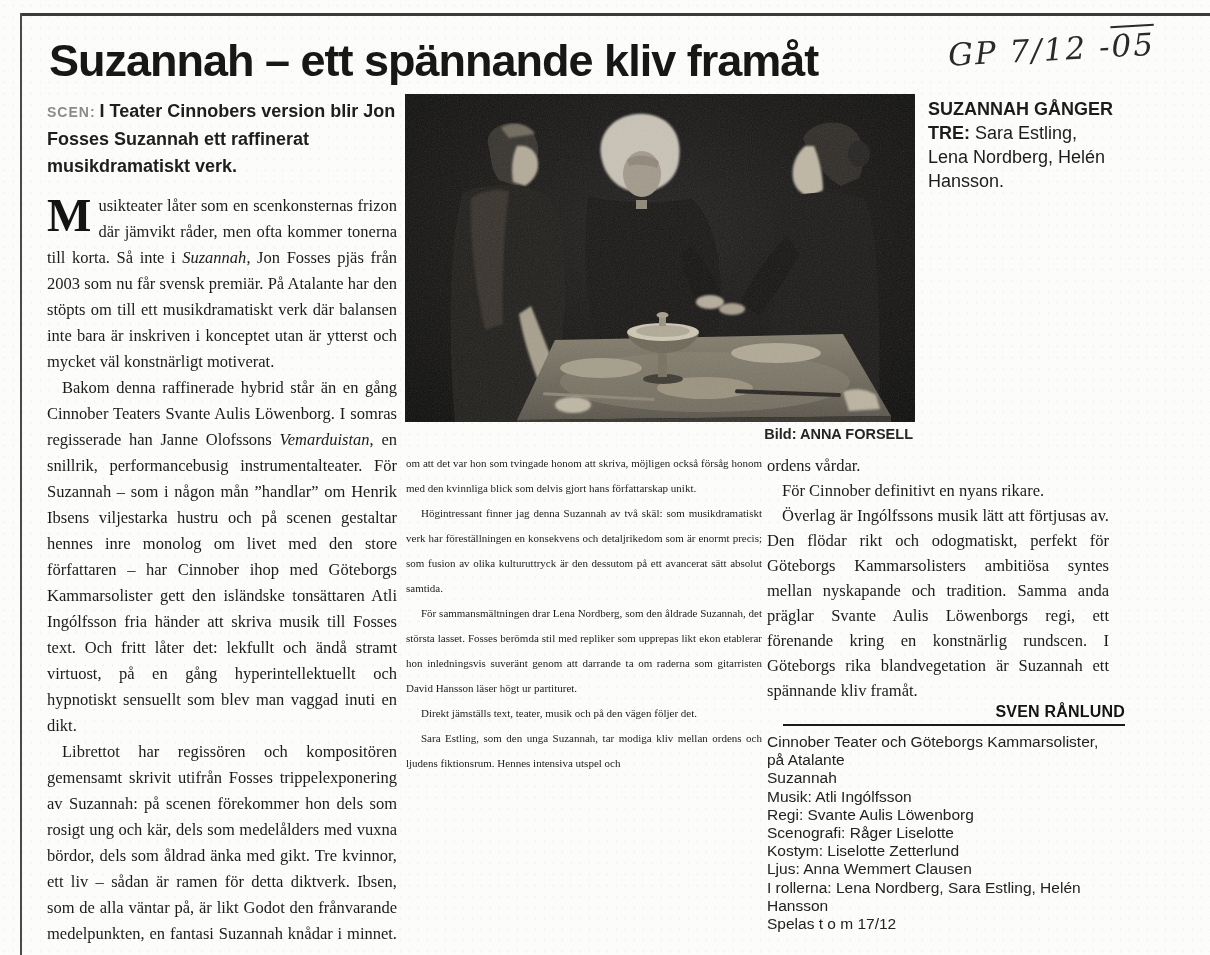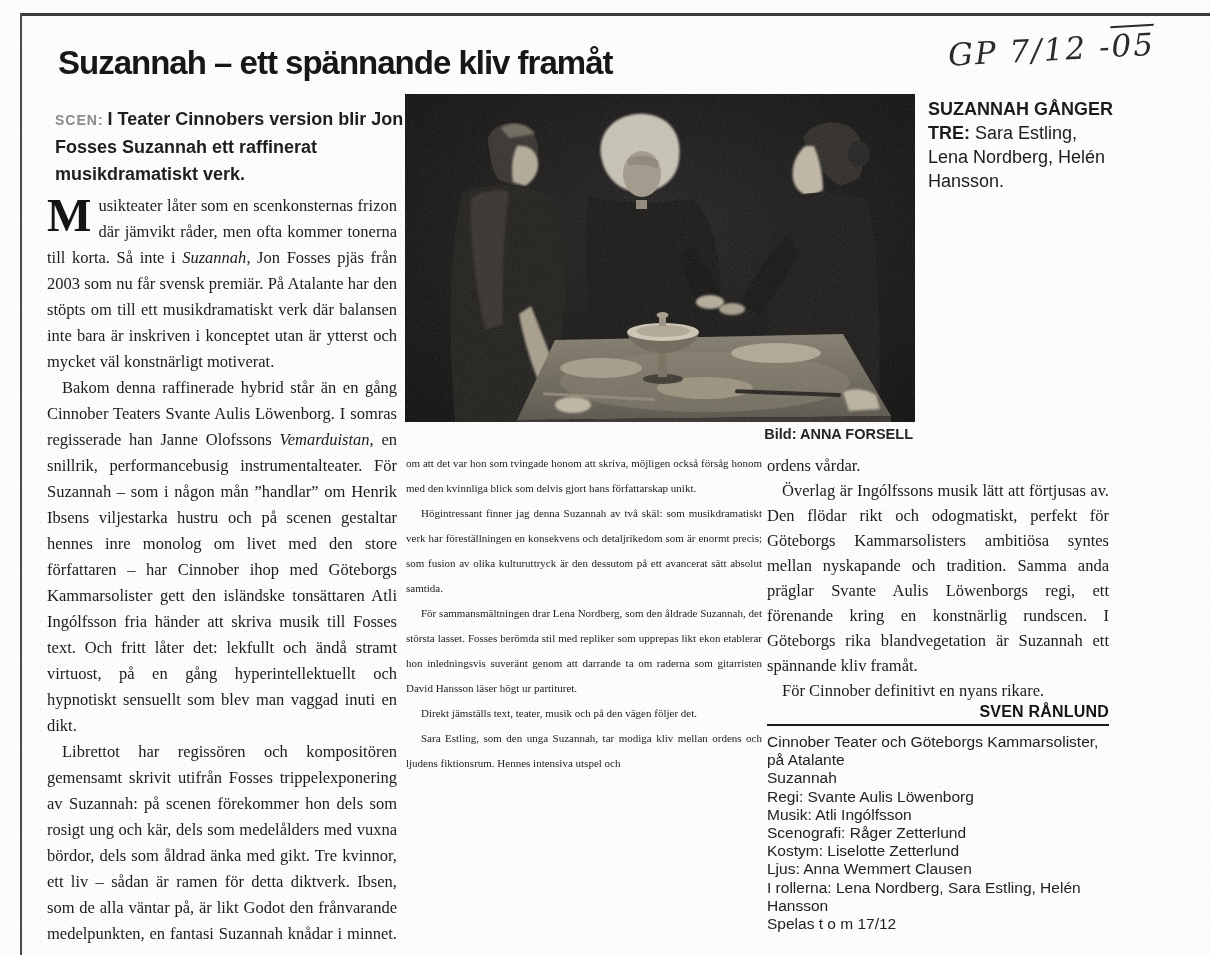--- a/index.html
+++ b/index.html
@@ -8,33 +8,33 @@
     background:#fcfcfa;
     background-image:radial-gradient(rgba(0,0,0,0.03) 1px, transparent 1px);
     background-size:9px 11px;
     overflow:hidden;color:#1b1b1b;
     font-family:"Liberation Serif", serif;
   }
   .rule-top{position:absolute;left:20px;top:13px;width:1190px;height:3px;background:#3a3a3a;}
   .rule-left{position:absolute;left:20px;top:13px;width:2px;height:942px;background:#4a4a4a;}
 
   .headline{
-    position:absolute;left:47px;top:33px;width:890px;margin:11px;
+    position:absolute;left:47px;top:33px;width:890px;margin:2px;
     font-family:"Liberation Sans", sans-serif;font-weight:bold;
-    font-size:33px;letter-spacing:-1px;color:#171717;white-space:nowrap;
+    font-size:45px;letter-spacing:-1px;color:#171717;white-space:nowrap;
   }
   .handnote{
     position:absolute;left:948px;top:30px;width:255px;
     font-family:"DejaVu Serif", serif;font-style:italic;
     font-size:31px;color:#2a2a2a;transform:rotate(-3deg);letter-spacing:2px;
   }
   .handnote .over{text-decoration:overline;text-decoration-thickness:2px;}
 
   .lead{
-    position:absolute;left:47px;top:98px;width:356px;margin:8px;
+    position:absolute;left:47px;top:98px;width:356px;margin:0;
     font-family:"Liberation Sans", sans-serif;font-weight:bold;
     font-size:18px;line-height:27px;color:#1e1e1e;
   }
   .kicker{color:#8b8b8b;font-size:14px;letter-spacing:1px;padding-right:4px;}
 
   .col{position:absolute;overflow:hidden;text-align:justify;}
   .col p{margin:0;}
   .col .indent{text-indent:15px;}
   .col-left  {left:47px; top:193px;width:350px;height:757px;font-size:16.5px;line-height:26px;}
   .col-mid   {left:406px;top:451px;width:356px;height:499px;font-size:11px;line-height:25px;}
@@ -52,21 +52,21 @@
     position:absolute;left:655px;top:426px;width:258px;text-align:right;
     font-family:"Liberation Sans", sans-serif;font-weight:bold;font-size:14.5px;color:#252525;
   }
   .side-caption{
     position:absolute;left:928px;top:97px;width:192px;
     font-family:"Liberation Sans", sans-serif;font-size:18px;line-height:24px;color:#1c1c1c;
   }
   .cap-label{font-weight:bold;}
 
   .byline-row{
-    position:absolute;left:767px;top:703px;width:342px;
+    position:absolute;left:783px;top:703px;width:342px;
     font-family:"Liberation Sans", sans-serif;font-weight:bold;font-size:16px;
     letter-spacing:0.2px;text-align:right;color:#141414;
     border-bottom:2px solid #1a1a1a;padding-bottom:3px;
   }
   .factbox{
     position:absolute;left:767px;top:733px;width:347px;height:218px;overflow:hidden;
     font-family:"Liberation Sans", sans-serif;font-size:15.5px;line-height:18.2px;color:#222;
   }
   .fact-line{margin:0;}
 </style>
@@ -172,29 +172,29 @@
 
   <div class="col col-mid">
       <p><span>om att det var hon som tvingade honom att skriva, möjligen också försåg honom med den kvinnliga blick som delvis gjort hans författarskap unikt.</span></p>
       <p class="indent"><span>Högintressant finner jag denna Suzannah av två skäl: som musikdramatiskt verk har föreställningen en konsekvens och detaljrikedom som är enormt precis; som fusion av olika kulturuttryck är den dessutom på ett avancerat sätt absolut samtida.</span></p>
       <p class="indent"><span>För sammansmältningen drar Lena Nordberg, som den åldrade Suzannah, det största lasset. Fosses berömda stil med repliker som upprepas likt ekon etablerar hon inledningsvis suveränt genom att darrande ta om raderna som gitarristen David Hansson läser högt ur partituret.</span></p>
       <p class="indent"><span>Direkt jämställs text, teater, musik och på den vägen följer det.</span></p>
       <p class="indent"><span>Sara Estling, som den unga Suzannah, tar modiga kliv mellan ordens och ljudens fiktionsrum. Hennes intensiva utspel och</span></p>
     </div>
   <div class="col col-wide">
       <p><span>ordens vårdar.</span></p>
+      <p class="indent"><span>För Cinnober definitivt en nyans rikare.</span></p>
       <p class="indent"><span>Överlag är Ingólfssons musik lätt att förtjusas av. Den flödar rikt och odogmatiskt, perfekt för Göteborgs Kammarsolisters ambitiösa syntes mellan nyskapande och tradition. Samma anda präglar Svante Aulis Löwenborgs regi, ett förenande kring en konstnärlig rundscen. I Göteborgs rika blandvegetation är Suzannah ett spännande kliv framåt.</span></p>
-      <p class="indent"><span>För Cinnober definitivt en nyans rikare.</span></p>
     </div>
 
   <div class="byline-row">SVEN RÅNLUND</div>
   <div class="factbox">
       <p class="fact-line">Cinnober Teater och Göteborgs Kammarsolister, på Atalante</p>
       <p class="fact-line">Suzannah</p>
+      <p class="fact-line">Musik: Atli Ingólfsson</p>
       <p class="fact-line">Regi: Svante Aulis Löwenborg</p>
-      <p class="fact-line">Musik: Atli Ingólfsson</p>
-      <p class="fact-line">Scenografi: Råger Zetterlund</p>
+      <p class="fact-line">Scenografi: Råger Liselotte</p>
       <p class="fact-line">Kostym: Liselotte Zetterlund</p>
       <p class="fact-line">Ljus: Anna Wemmert Clausen</p>
       <p class="fact-line">I rollerna: Lena Nordberg, Sara Estling, Helén Hansson</p>
       <p class="fact-line">Spelas t o m 17/12</p>
     </div>
 </div>
 
 </body></html>

